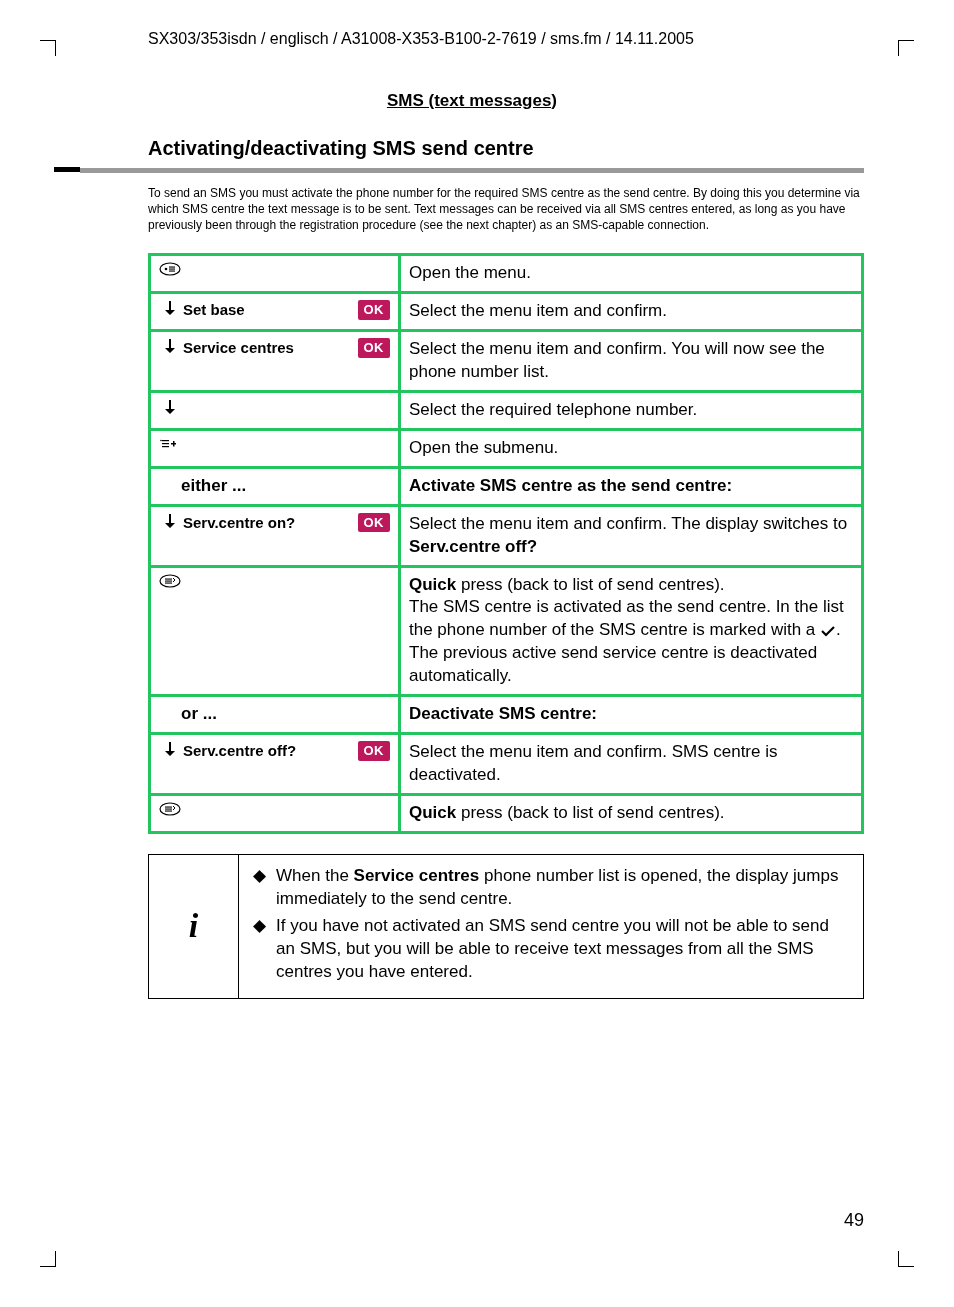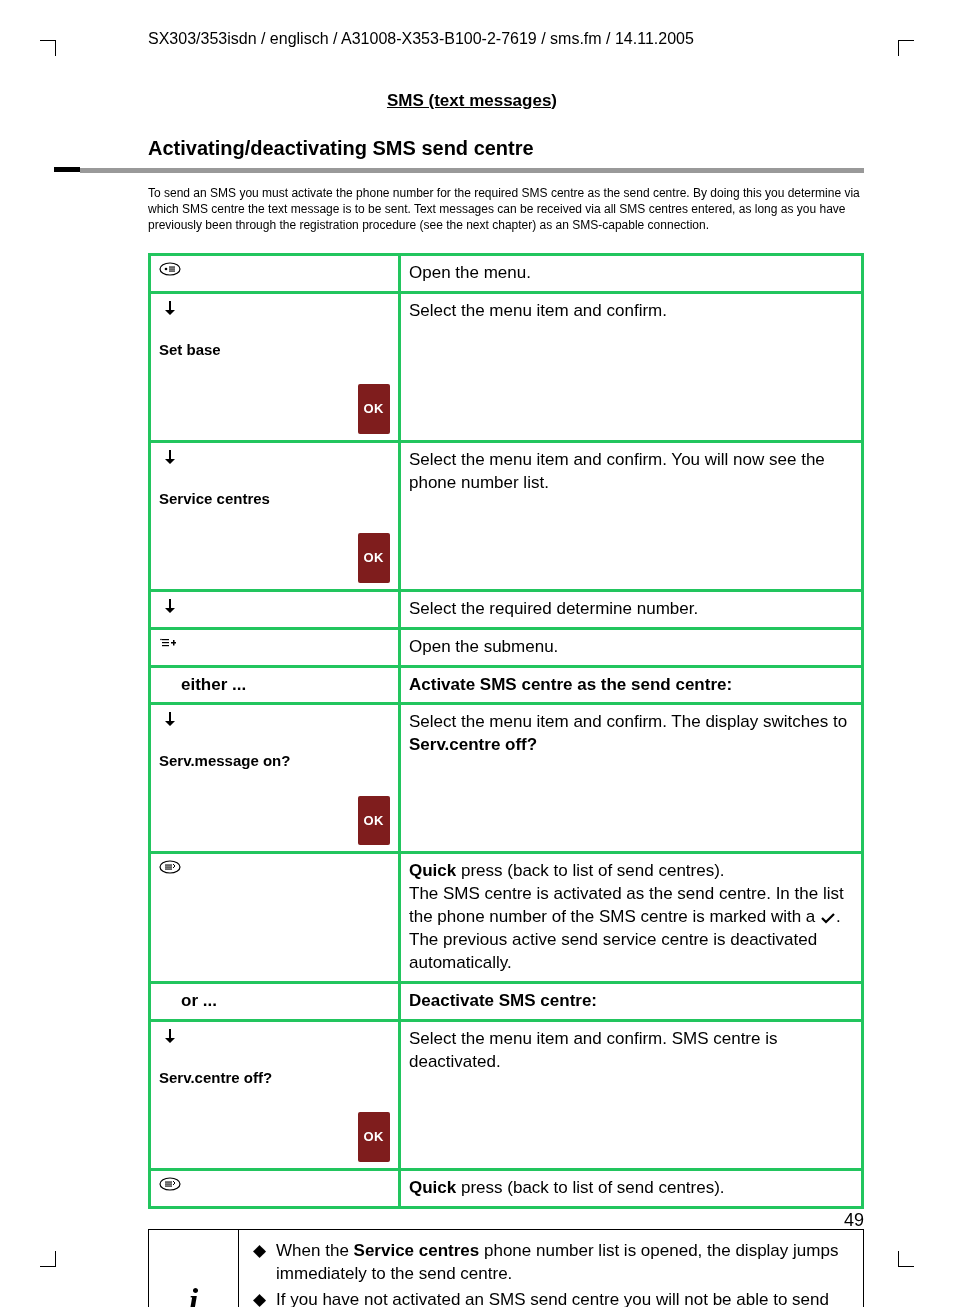--- a/index.html
+++ b/index.html
@@ -78,31 +78,30 @@
   }
   .proc-table td {
     border: 3px solid #22c55e;
     padding: 6px 8px 6px 8px;
     vertical-align: top;
   }
   .left-col { width: 250px; }
   .left-inner {
     display: flex;
     align-items: flex-start;
-    gap: 24px;
-    flex-direction: column;
+    gap: 2px;
   }
   .left-inner .icon-slot { width: 22px; flex: none; display:flex; justify-content:center; }
   .left-inner .label { font-weight: bold; flex: 1; font-size: 15px; }
   .ok-badge {
-    background: #7f1d1d;
+    background: #be185d;
     color: #fff;
     font-size: 13px;
     font-weight: bold;
-    padding: 16px 6px;
+    padding: 1px 6px;
     border-radius: 2px;
     flex: none;
     margin-left: auto;
     letter-spacing: 0.5px;
   }
   .left-text { padding-left: 22px; font-weight: bold; }
   .sub-header-row td { font-weight: bold; }
 
   .info-box {
     margin-left: 68px;
@@ -225,21 +224,21 @@
     <tr>
       <td class="left-col">
         <div class="left-inner">
           <span class="icon-slot">
             <svg width="14" height="16" viewBox="0 0 14 16">
                   <path d="M6 1 L6 10 L2 10 L7 15 L12 10 L8 10 L8 1 Z" fill="#000"></path>
                 </svg>
           </span>
         </div>
       </td>
-      <td>Select the required determine number.</td>
+      <td>Select the required telephone number.</td>
     </tr>
 
     <tr>
       <td class="left-col">
         <div class="left-inner">
           <span class="icon-slot">
             <svg width="20" height="14" viewBox="0 0 20 14">
                   <rect x="2" y="3" width="7" height="1.2" fill="#000"></rect>
                   <rect x="2" y="6" width="7" height="1.2" fill="#000"></rect>
                   <rect x="2" y="9" width="7" height="1.2" fill="#000"></rect>
@@ -261,21 +260,21 @@
     </tr>
 
     <tr>
       <td class="left-col">
         <div class="left-inner">
           <span class="icon-slot">
             <svg width="14" height="16" viewBox="0 0 14 16">
                   <path d="M6 1 L6 10 L2 10 L7 15 L12 10 L8 10 L8 1 Z" fill="#000"></path>
                 </svg>
           </span>
-          <span class="label">Serv.message on?</span>
+          <span class="label">Serv.centre on?</span>
           <span class="ok-badge">OK</span>
         </div>
       </td>
       <td>
         <span>Select the menu item and confirm. The display switches to </span><span class="bold">Serv.centre off?</span>
       </td>
     </tr>
 
     <tr>
       <td class="left-col">

